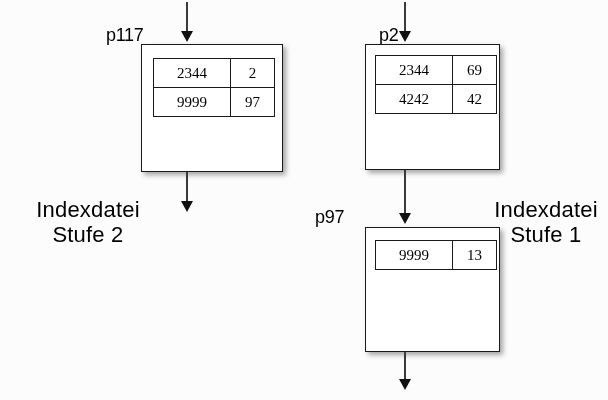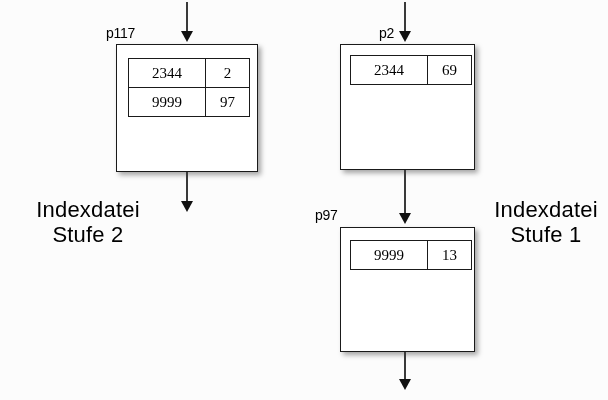--- a/index.html
+++ b/index.html
@@ -17,25 +17,26 @@
     color: #000000;
   }
 
   
   .page-box {
     position: absolute;
     box-sizing: border-box;
     background: #ffffff;
     border: 1.5px solid #1a1a1a;
     box-shadow: 3px 3px 5px rgba(0,0,0,0.35);
+    margin-left: 25px;
   }
   .page-label {
     position: absolute;
     font-family: "Liberation Sans", sans-serif;
-    font-size: 14px;
+    font-size: 18px;
     letter-spacing: -0.3px;
     color: #000000;
     white-space: nowrap;
   }
 
   
   .entry-table {
     position: absolute;
     border-collapse: collapse;
     background: #ffffff;
@@ -131,20 +132,24 @@
 
   <div class="page-label" style="left:331px; top:25px;padding-left:48px;">p2</div>
 
   <div class="page-box" style="left:340px; top:44px; width:135px; height:126px;">
     <table class="entry-table" style="left:9px; top:10px;">
       <tbody>
           <tr>
         <td class="key">2344</td>
         <td class="ptr">69</td>
       </tr>
+      <tr>
+        <td class="key">4242</td>
+        <td class="ptr">42</td>
+      </tr>
     </tbody>
       </table>
   </div>
 
   <div class="arrow" style="left:404px; top:170px; height:55px;">
     <div class="shaft" style="height:44px;"></div>
     <div class="head" style="top:43px;"></div>
   </div>
 
   <div class="page-label" style="left:315px; top:207px;">p97</div>

